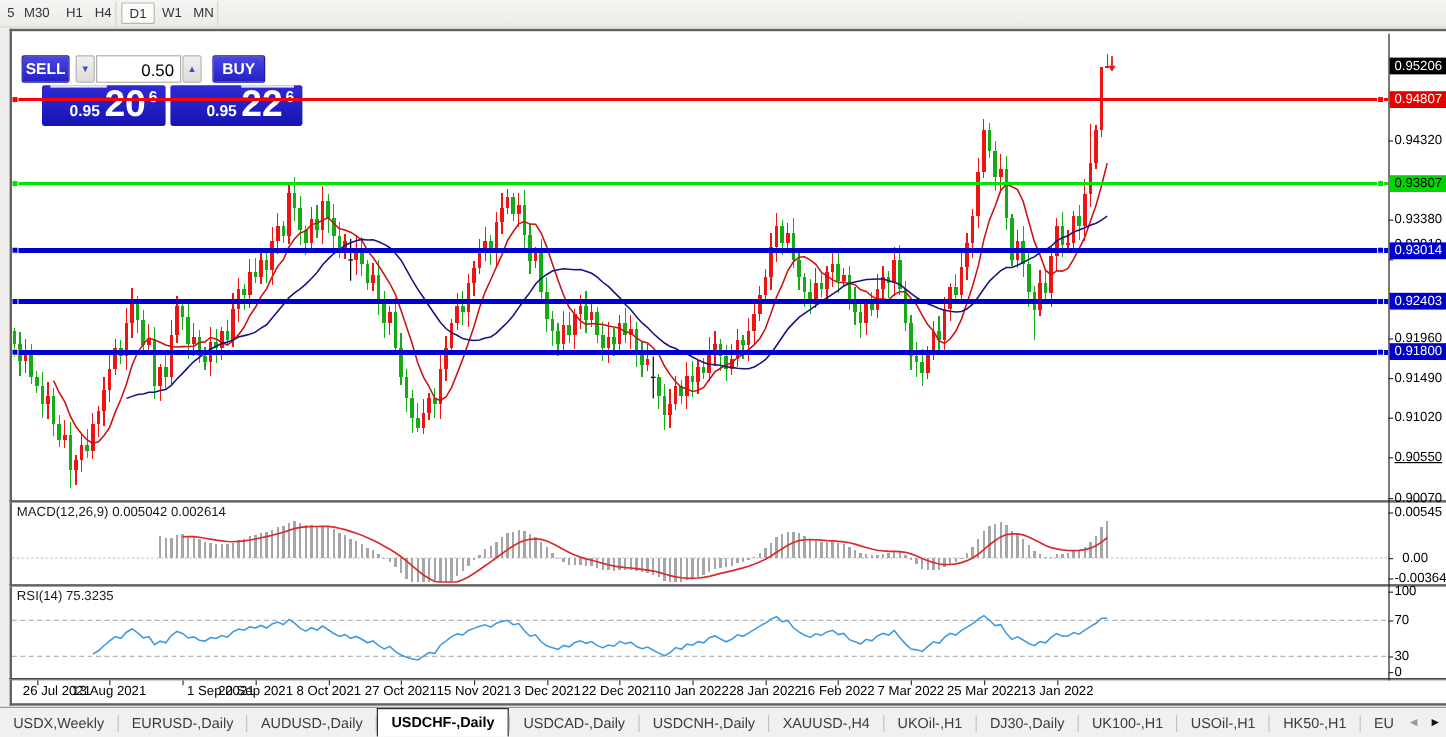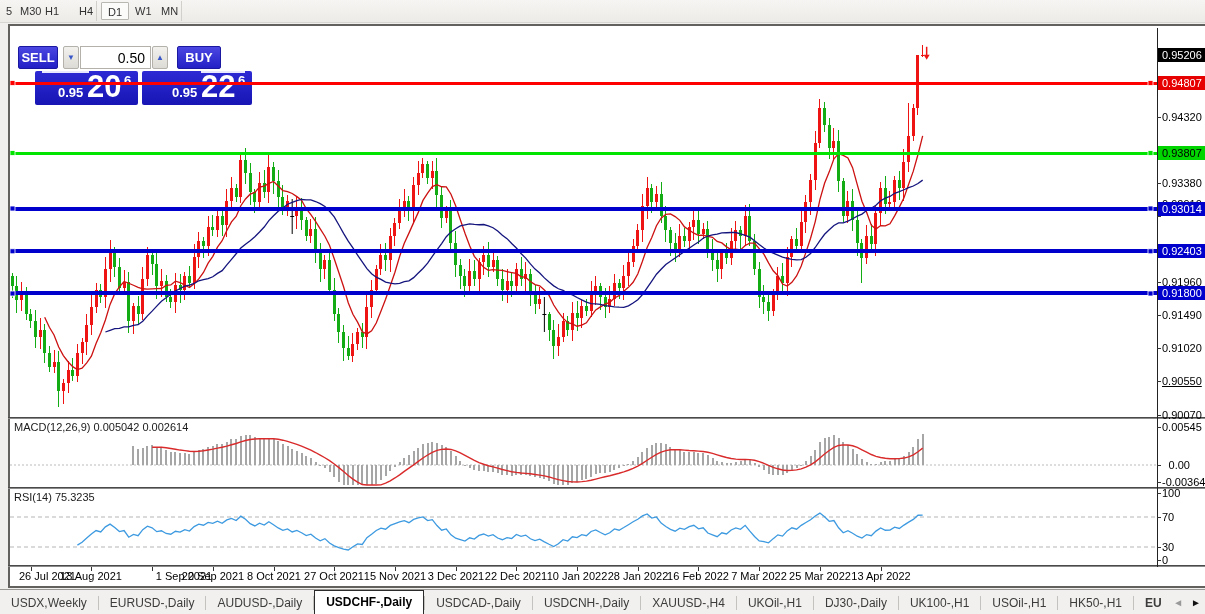--- a/index.html
+++ b/index.html
@@ -70,21 +70,21 @@
 <body>
 
 <div id="root">
 
   <div class="toolbar">
     <div class="tf-sep" style="left:96px"></div>
     <div class="tf-sep" style="left:181px"></div>
     <div id="tf-container">
         <div class="tf-btn" style="left: 0px;">5</div>
         <div class="tf-btn" style="left: 14px;">M30</div>
-        <div class="tf-btn" style="left: 39px;">H1</div>
+        <div class="tf-btn" style="left: 49px;">H1</div>
         <div class="tf-btn" style="left: 73px;">H4</div>
         <div class="tf-btn active" style="left: 101px;">D1</div>
         <div class="tf-btn" style="left: 129px;">W1</div>
         <div class="tf-btn" style="left: 155px;">MN</div>
       </div>
   </div>
 
   <div class="chart-window"></div>
 
 
@@ -771,21 +771,21 @@
       <div class="dlab" style="left: 577px; transform: translateX(-50%);">10 Jan 2022</div>
       <div class="dtick" style="left: 638px;"></div>
       <div class="dlab" style="left: 638px; transform: translateX(-50%);">28 Jan 2022</div>
       <div class="dtick" style="left: 698px;"></div>
       <div class="dlab" style="left: 698px; transform: translateX(-50%);">16 Feb 2022</div>
       <div class="dtick" style="left: 759px;"></div>
       <div class="dlab" style="left: 759px; transform: translateX(-50%);">7 Mar 2022</div>
       <div class="dtick" style="left: 820px;"></div>
       <div class="dlab" style="left: 820px; transform: translateX(-50%);">25 Mar 2022</div>
       <div class="dtick" style="left: 881px;"></div>
-      <div class="dlab" style="left: 881px; transform: translateX(-50%);">13 Apr 2022</div>
+      <div class="dlab" style="left: 881px; transform: translateX(-50%);">13 Jan 2022</div>
     </div>
 
   <div class="tabbar">
     <div id="tabs-container" style="display:flex;align-items:flex-end;flex:1;overflow:hidden">
         <div class="tab">USDX,Weekly</div>
         <div class="tab-sep"></div>
         <div class="tab">EURUSD-,Daily</div>
         <div class="tab-sep"></div>
         <div class="tab">AUDUSD-,Daily</div>
         <div class="tab-sep"></div>
@@ -800,18 +800,18 @@
         <div class="tab">UKOil-,H1</div>
         <div class="tab-sep"></div>
         <div class="tab">DJ30-,Daily</div>
         <div class="tab-sep"></div>
         <div class="tab">UK100-,H1</div>
         <div class="tab-sep"></div>
         <div class="tab">USOil-,H1</div>
         <div class="tab-sep"></div>
         <div class="tab">HK50-,H1</div>
         <div class="tab-sep"></div>
-        <div class="tab" style="padding-right: 2px; font-weight: bold;">EU</div>
+        <div class="tab" style="padding-right: 2px;">EU</div>
       </div>
     <div class="tab-scroll" style="color:#999">◄</div>
     <div class="tab-scroll" style="color:#111">►</div>
   </div>
 </div>
 
 </body></html>

